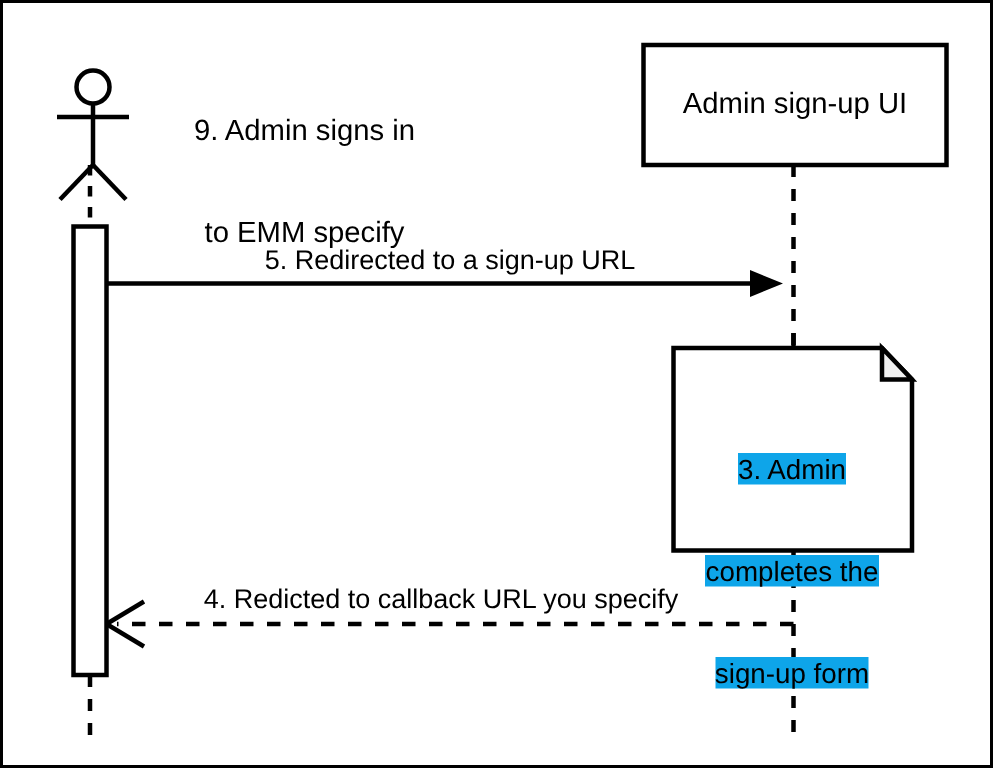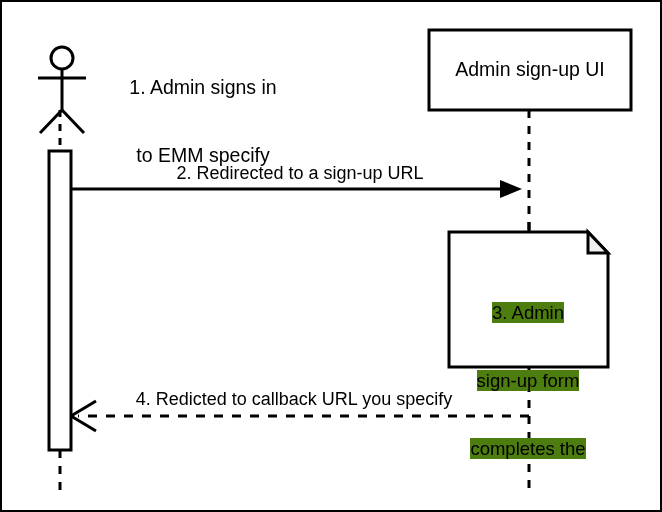--- a/index.html
+++ b/index.html
@@ -62,21 +62,21 @@
     font-size: 18px;
   }
   .note-text {
     left: 450px;
     top: 258px;
     width: 156px;
     text-align: center;
     font-size: 18.5px;
   }
   .note-text span {
-    background: #4d7c0f;
+    background: #0ea5e9;
     display: inline;
   }
   .note-text .nline {
     display: block;
     line-height: 1.35;
   }
 </style>
 </head>
 <body>
 
@@ -116,29 +116,29 @@
 
     <line x1="529" y1="416" x2="78" y2="416" stroke="#000000" stroke-width="3" stroke-dasharray="9 9"></line>
     <g fill="none" stroke="#000000" stroke-width="3" stroke-linecap="butt">
       <line x1="71" y1="416" x2="96" y2="401"></line>
       <line x1="71" y1="416" x2="96" y2="431"></line>
     </g>
 
   </svg>
 
   <div class="txt actor-caption">
-    <div>1. Admin signs in</div>
+    <div>9. Admin signs in</div>
     <div>to EMM specify</div>
   </div>
 
   <div class="txt obj-label">Admin sign-up UI</div>
 
-  <div class="txt msg2-label">2. Redirected to a sign-up URL</div>
+  <div class="txt msg2-label">5. Redirected to a sign-up URL</div>
 
   <div class="txt msg4-label">4. Redicted to callback URL you specify</div>
 
   <div class="txt note-text">
     <div class="nline"><span>3. Admin</span></div>
+    <div class="nline"><span>completes the</span></div>
     <div class="nline"><span>sign-up form</span></div>
-    <div class="nline"><span>completes the</span></div>
   </div>
 
 </div>
 
 </body></html>

